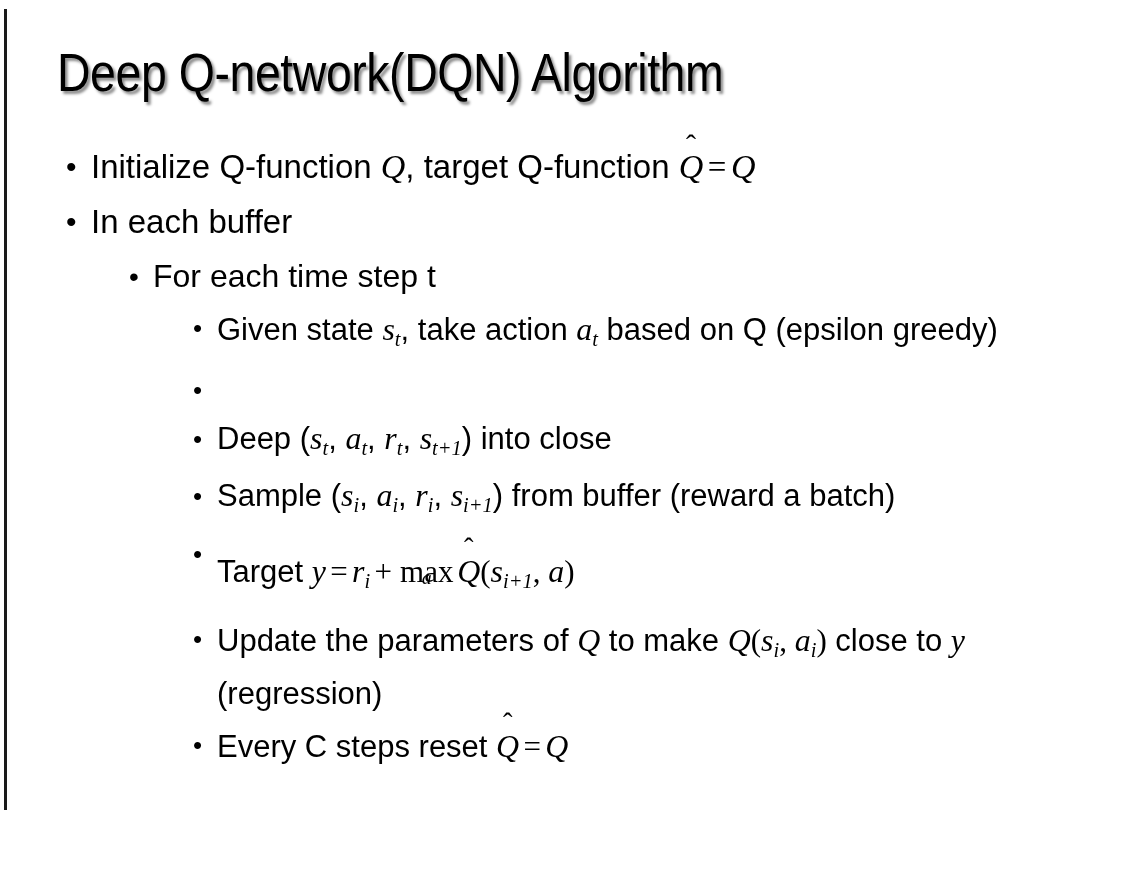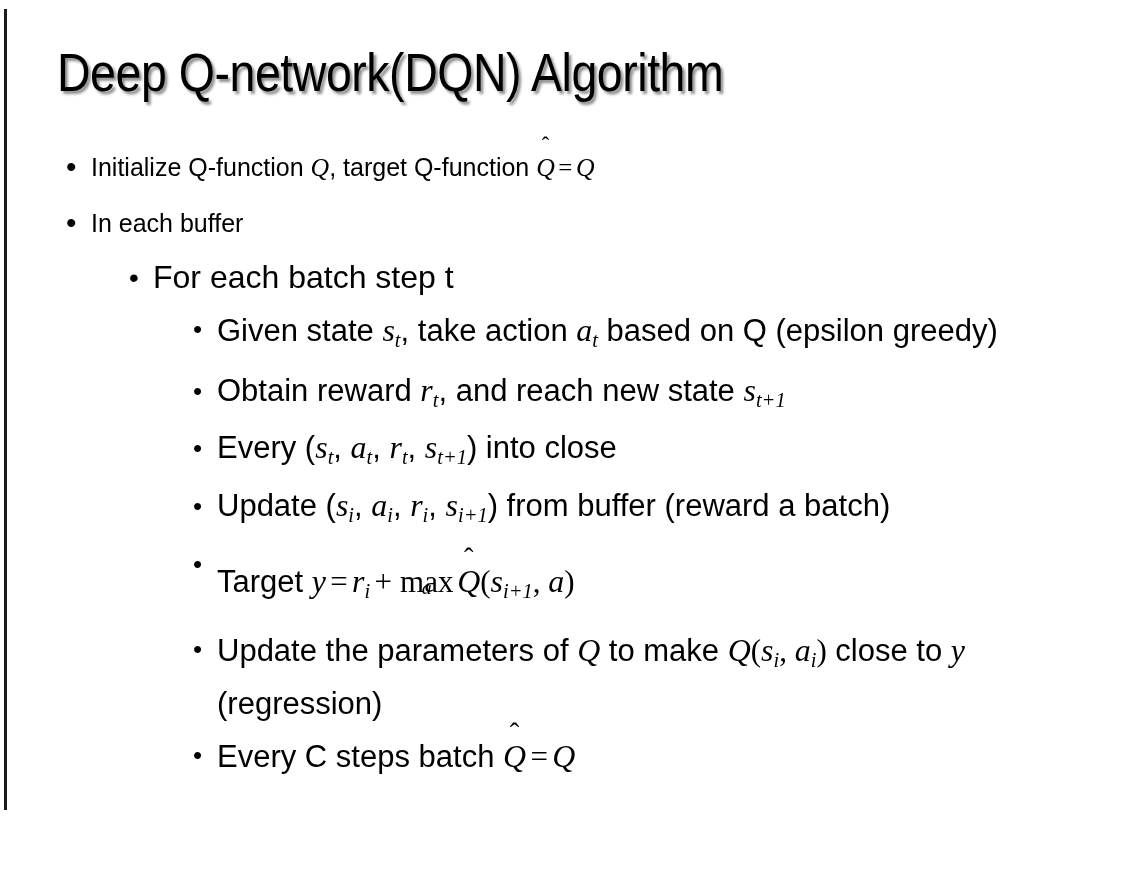--- a/index.html
+++ b/index.html
@@ -75,21 +75,21 @@
   .lvl1 {
     padding-left: 66px;
     margin-bottom: 13px;
   }
   .lvl1 .bullet-dot {
     width: 25px;
     font-size: 30px;
     line-height: 42px;
   }
   .lvl1 .bullet-text {
-    font-size: 25px;
+    font-size: 33px;
     line-height: 42px;
     padding-right: 40px;
   }
 
   
   .lvl2 {
     padding-left: 129px;
     margin-bottom: 11px;
   }
   .lvl2 .bullet-dot {
@@ -197,52 +197,51 @@
       <span class="bullet-text"><span>Initialize Q-function </span><span class="math">Q</span><span>, target Q-function </span><span class="hat-wrap"><span class="math">Q</span><span class="hat">̂</span></span><span class="op">=</span><span class="math">Q</span></span>
     </div>
 
     <div class="bullet-row lvl1">
       <span class="bullet-dot">•</span>
       <span class="bullet-text">In each buffer</span>
     </div>
 
     <div class="bullet-row lvl2">
       <span class="bullet-dot">•</span>
-      <span class="bullet-text">For each batch step t</span>
+      <span class="bullet-text">For each time step t</span>
     </div>
 
     <div class="bullet-row lvl3 tall">
       <span class="bullet-dot">•</span>
       <span class="bullet-text"><span>Given state </span><span class="math">s</span><span class="msub">t</span><span>, take action </span><span class="math">a</span><span class="msub">t</span><span> based on Q (epsilon greedy)</span></span>
     </div>
 
     <div class="bullet-row lvl3">
       <span class="bullet-dot">•</span>
-      <span class="bullet-text"><span>Obtain reward </span><span class="math">r</span><span class="msub">t</span><span>, and reach new state </span><span class="math">s</span><span class="msub">t+1</span></span>
     </div>
 
     <div class="bullet-row lvl3">
       <span class="bullet-dot">•</span>
-      <span class="bullet-text"><span>Every (</span><span class="math">s</span><span class="msub">t</span><span>, </span><span class="math">a</span><span class="msub">t</span><span>, </span><span class="math">r</span><span class="msub">t</span><span>, </span><span class="math">s</span><span class="msub">t+1</span><span>) into close</span></span>
+      <span class="bullet-text"><span>Deep (</span><span class="math">s</span><span class="msub">t</span><span>, </span><span class="math">a</span><span class="msub">t</span><span>, </span><span class="math">r</span><span class="msub">t</span><span>, </span><span class="math">s</span><span class="msub">t+1</span><span>) into close</span></span>
     </div>
 
     <div class="bullet-row lvl3">
       <span class="bullet-dot">•</span>
-      <span class="bullet-text"><span>Update (</span><span class="math">s</span><span class="msub">i</span><span>, </span><span class="math">a</span><span class="msub">i</span><span>, </span><span class="math">r</span><span class="msub">i</span><span>, </span><span class="math">s</span><span class="msub">i+1</span><span>) from buffer (reward a batch)</span></span>
+      <span class="bullet-text"><span>Sample (</span><span class="math">s</span><span class="msub">i</span><span>, </span><span class="math">a</span><span class="msub">i</span><span>, </span><span class="math">r</span><span class="msub">i</span><span>, </span><span class="math">s</span><span class="msub">i+1</span><span>) from buffer (reward a batch)</span></span>
     </div>
 
     <div class="bullet-row lvl3 tall">
       <span class="bullet-dot">•</span>
       <span class="bullet-text"><span>Target </span><span class="math">y</span><span class="op">=</span><span class="math">r</span><span class="msub">i</span><span class="op">+</span><span class="maxop"><span>max</span><span class="lim">a</span></span><span class="hat-wrap"><span class="math">Q</span><span class="hat">̂</span></span><span class="math-up">(</span><span class="math">s</span><span class="msub">i+1</span><span class="math-up">, </span><span class="math">a</span><span class="math-up">)</span></span>
     </div>
 
     <div class="bullet-row lvl3 tall">
       <span class="bullet-dot">•</span>
       <span class="bullet-text"><span>Update the parameters of </span><span class="math">Q</span><span> to make </span><span class="math">Q</span><span class="math-up">(</span><span class="math">s</span><span class="msub">i</span><span class="math-up">, </span><span class="math">a</span><span class="msub">i</span><span class="math-up">)</span><span> close to </span><span class="math">y</span><span> (regression)</span></span>
     </div>
 
     <div class="bullet-row lvl3 tall">
       <span class="bullet-dot">•</span>
-      <span class="bullet-text"><span>Every C steps batch </span><span class="hat-wrap"><span class="math">Q</span><span class="hat">̂</span></span><span class="op">=</span><span class="math">Q</span></span>
+      <span class="bullet-text"><span>Every C steps reset </span><span class="hat-wrap"><span class="math">Q</span><span class="hat">̂</span></span><span class="op">=</span><span class="math">Q</span></span>
     </div>
 
   </div>
 </div>
 
 </body></html>

